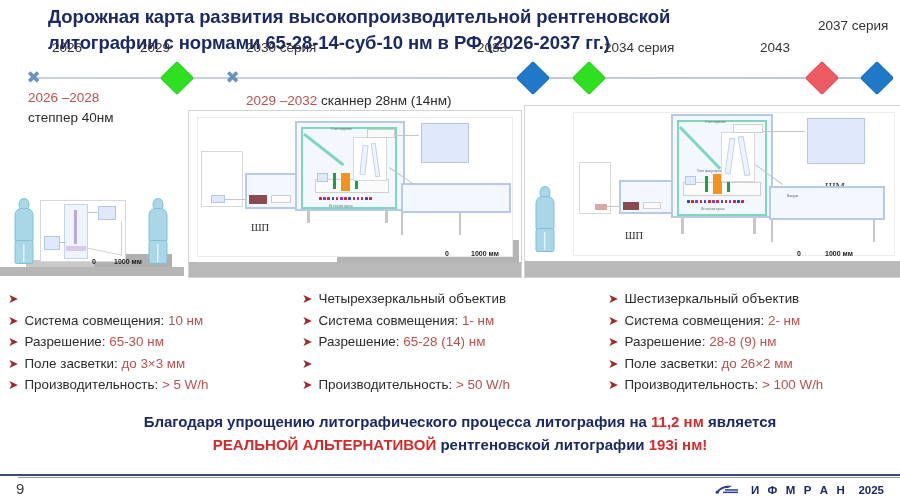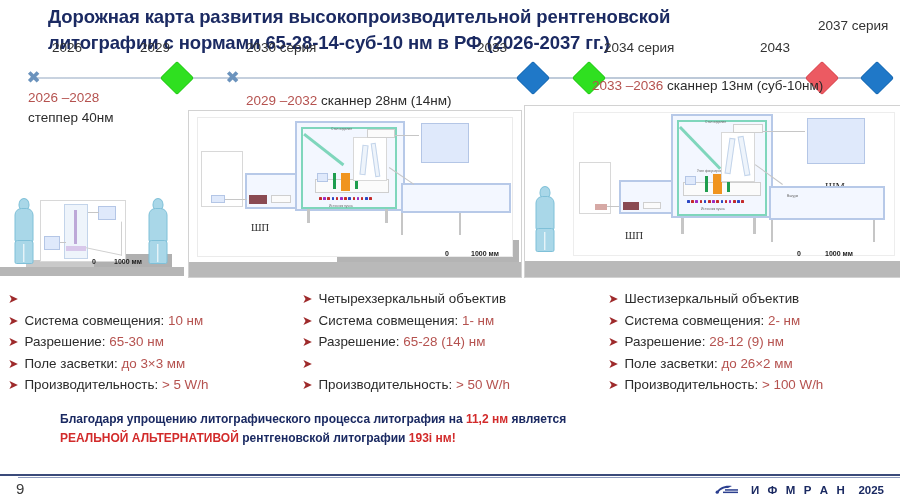--- a/index.html
+++ b/index.html
@@ -126,21 +126,21 @@
   }
   .barrow{
     color:#9e2a2b;font-size:12.5px;line-height:21.5px;flex:0 0 auto;
     font-family:"DejaVu Sans",sans-serif;
   }
   .bval{color:#b5524f;}
 
   
   .concl{
     position:absolute;left:60px;top:410px;width:800px;
-    text-align:left;font-size:12px;line-height:1.55;
+    text-align:center;font-size:15px;line-height:1.55;
     color:#1b2a62;font-weight:600;
   }
   .concl .hot{color:#d22b2b;}
   .concl .l2{display:block;}
 
   
   .frule{position:absolute;left:0;top:474px;width:900px;height:4px;}
   .frule .r1{position:absolute;top:0;left:0;width:900px;height:1.6px;background:#3a4a7a;}
   .frule .r2{position:absolute;top:3px;left:18px;width:882px;height:1.2px;background:#8d9bbd;}
   .pageno{
@@ -202,23 +202,20 @@
 
   <div class="cap cap-left">
     <span class="yr">2026 –2028</span>
     <span>степпер 40нм</span>
   </div>
 
   <div class="cap cap-mid">
     <span class="yr">2029 –2032</span><span> сканнер 28нм (14нм)</span>
   </div>
 
-  <div class="cap cap-right">
-    <span class="yr">2033 –2036</span><span> сканнер 13нм (суб-10нм)</span>
-  </div>
 
   <div class="panel p1">
     <div class="floor"></div>
     <div class="plinth" style="left:26px;bottom:9px;width:106px;height:7px;"></div>
     <div class="plinth" style="left:94px;bottom:9px;width:78px;height:13px;background:#b0b0b0;"></div>
 
     <div class="human" style="left:14px;top:48px;width:20px;height:66px;">
       <div class="head"></div>
       <div class="body"></div>
       <div class="legs"></div>
@@ -434,21 +431,21 @@
       <div class="bline">
           <span class="barrow">➤</span>
           <span><span>Шестизеркальный объектив</span><span class="bval"></span></span>
         </div>
       <div class="bline">
           <span class="barrow">➤</span>
           <span><span>Система совмещения:</span><span class="bval"> 2- нм</span></span>
         </div>
       <div class="bline">
           <span class="barrow">➤</span>
-          <span><span>Разрешение:</span><span class="bval">  28-12 (9) нм</span></span>
+          <span><span>Разрешение:</span><span class="bval">  28-8 (9) нм</span></span>
         </div>
       <div class="bline">
           <span class="barrow">➤</span>
           <span><span>Поле засветки:</span><span class="bval"> до 26×2 мм</span></span>
         </div>
       <div class="bline">
           <span class="barrow">➤</span>
           <span><span>Производительность:</span><span class="bval"> &gt; 100 W/h</span></span>
         </div>
     </div>

